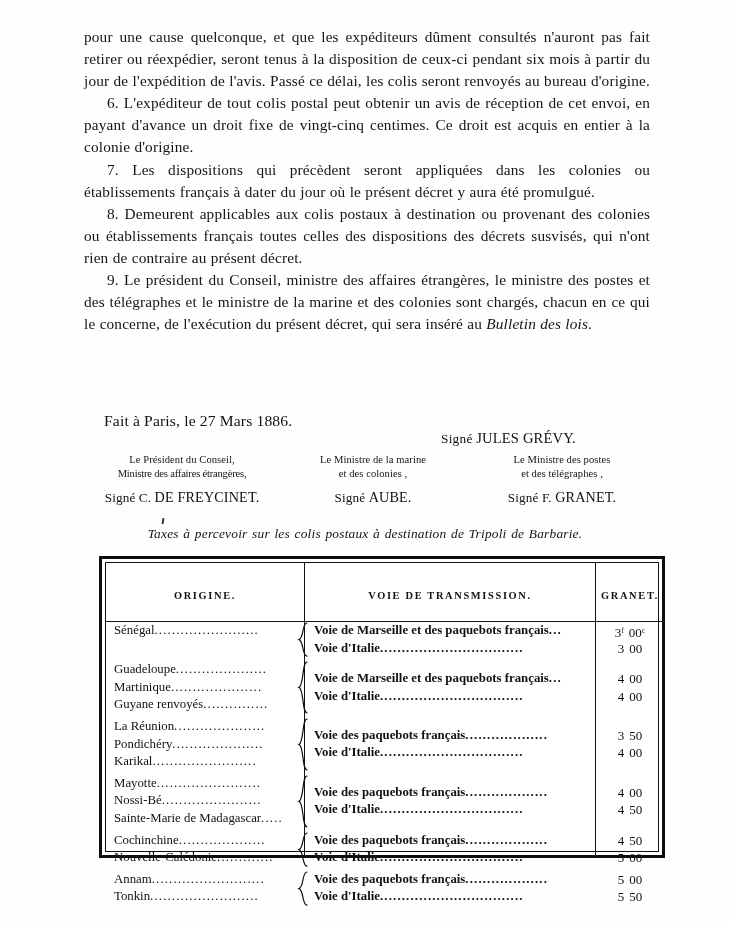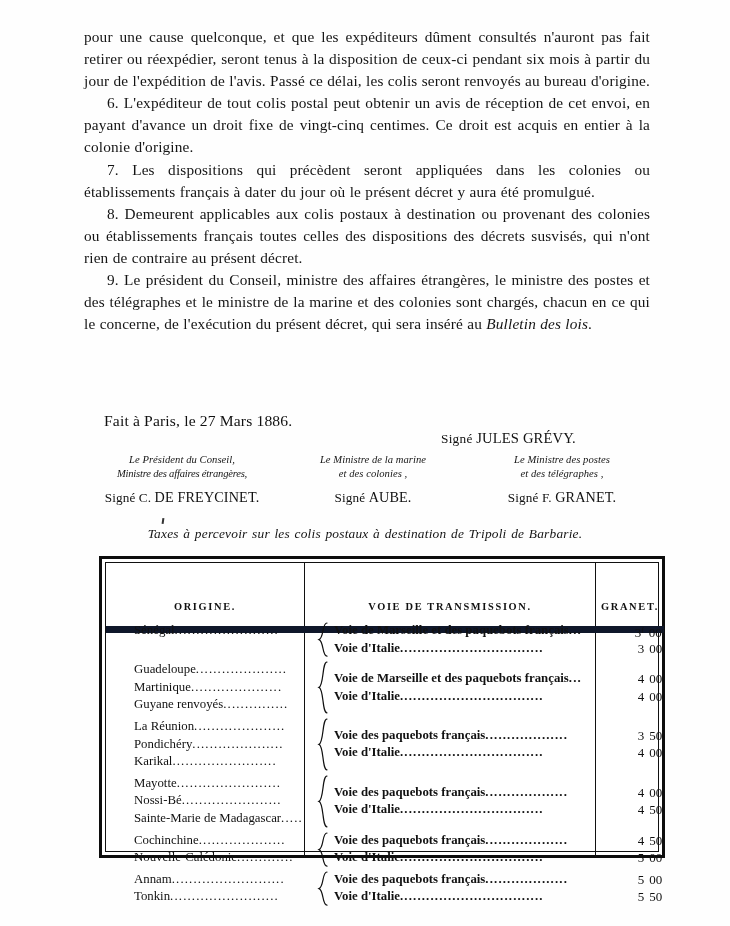--- a/index.html
+++ b/index.html
@@ -76,21 +76,20 @@
     justify-content: space-between;
   }
   .sig-col {
     text-align: center;
     width: 195px;
   }
   .sig-col.c1 { width: 196px; }
   .sig-col.c2 { width: 186px; }
   .sig-col.c3 { width: 192px; }
   .sig-role {
-    font-style: italic;
     font-size: 10.6px;
     line-height: 13.6px;
     letter-spacing: 0.005em;
     color: #151515;
     white-space: nowrap;
   }
   .sig-role.tight { letter-spacing: -0.02em; }
   .sig-name {
     margin-top: 9px;
     font-size: 13.2px;
@@ -160,24 +159,24 @@
     top: 0;
     bottom: 0;
     width: 1px;
     background: #111;
   }
   .vrule.v1 { left: 198px; }
   .vrule.v2 { left: 489px; }
   
   .thead {
     position: absolute;
-    left: 0; top: 12px;
+    left: 0; top: 1px;
     width: 558px;
     height: 58px;
-    border-bottom: 7px solid #0f172a;
+    border-bottom: 1px solid #0f172a;
     box-sizing: border-box;
   }
   .th {
     position: absolute;
     top: 26px;
     text-align: center;
     font-variant: small-caps;
     font-size: 10.4px;
     letter-spacing: 0.16em;
     color: #111;
@@ -187,21 +186,20 @@
   .th.h2 { left: 199px; width: 290px; }
   .th.h3 { left: 490px; width: 68px; }
 
   
   .tbody {
     position: absolute;
     left: 0;
     top: 59px;
     width: 558px;
     height: 234px;
-    margin-left: 20px;
   }
   .row {
     position: absolute;
     left: 0;
     width: 558px;
     height: 17.6px;
   }
   .cell-origin {
     position: absolute;
     left: 8px;

